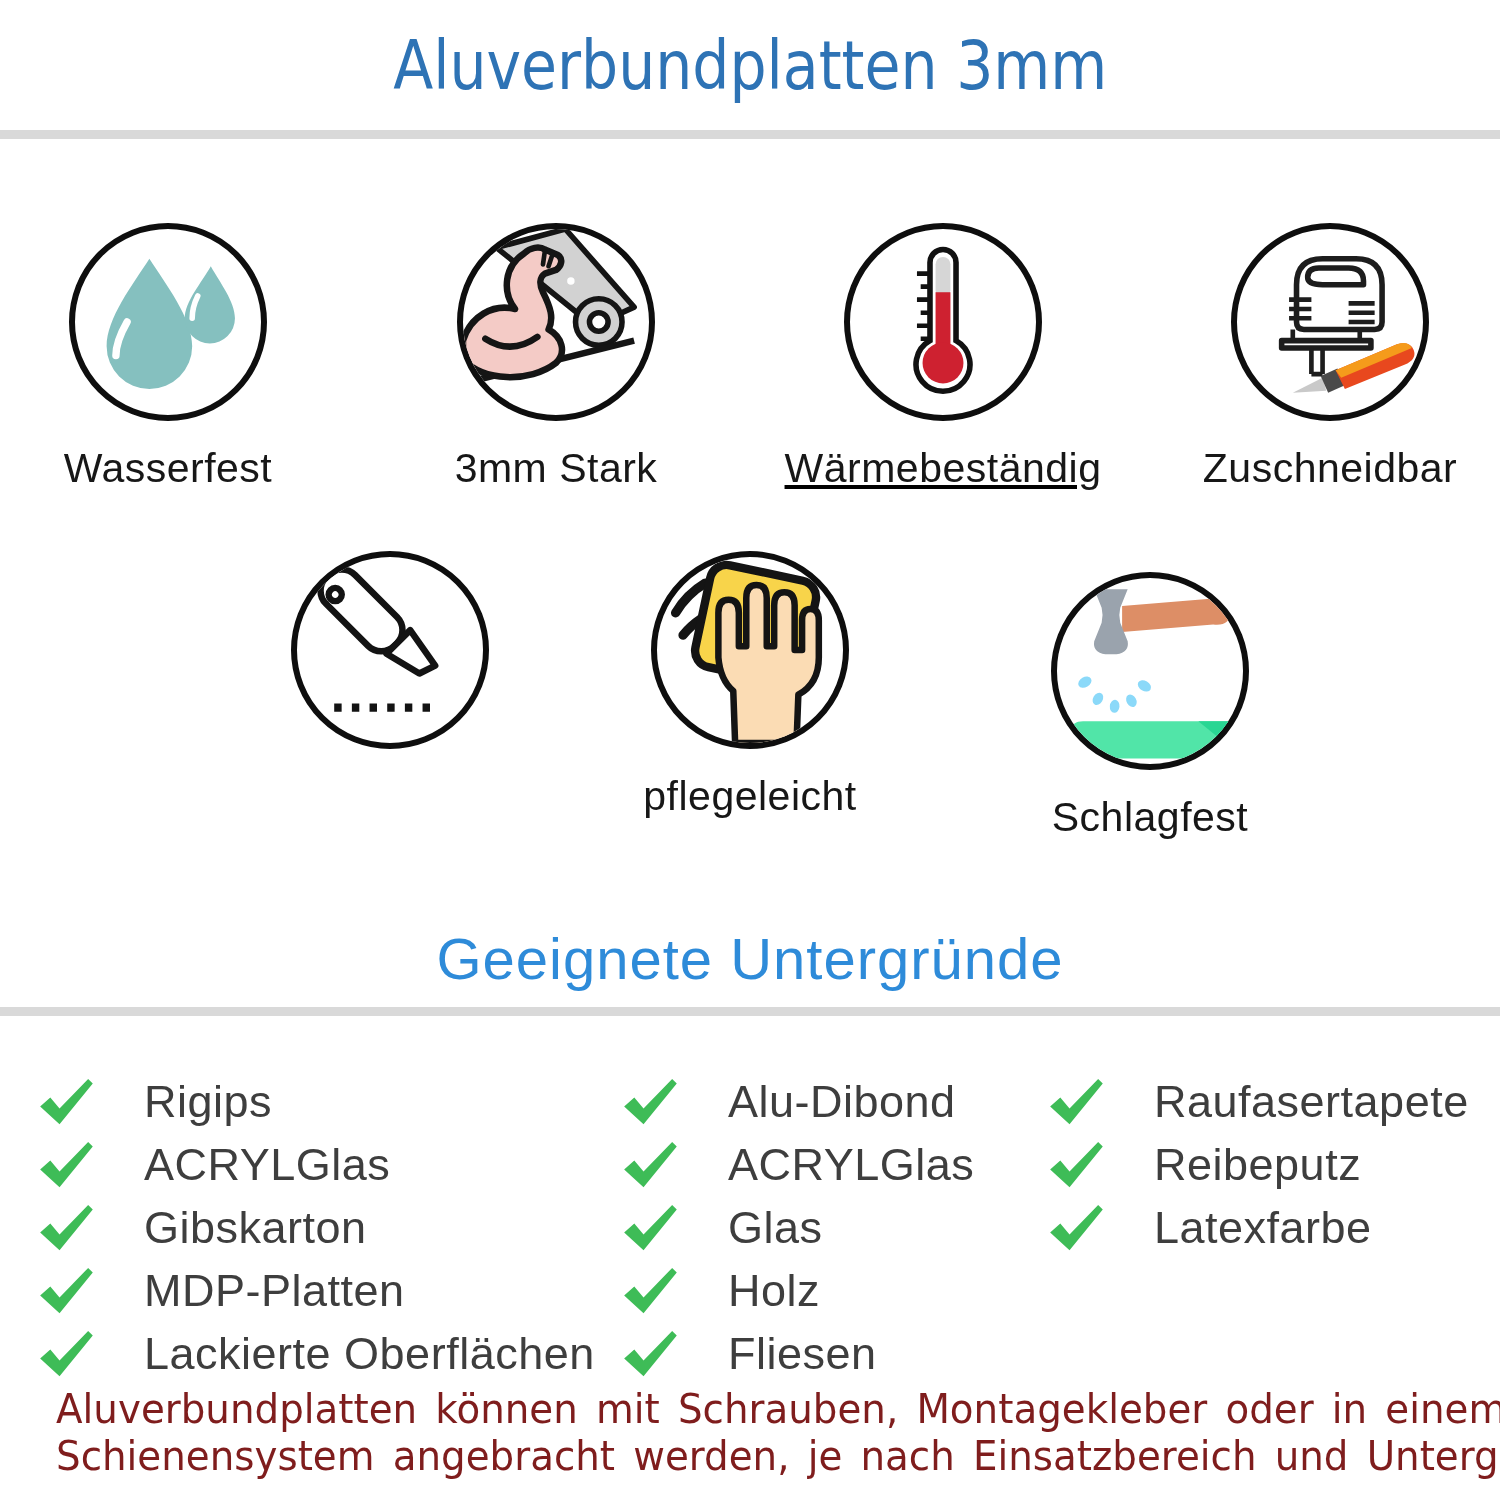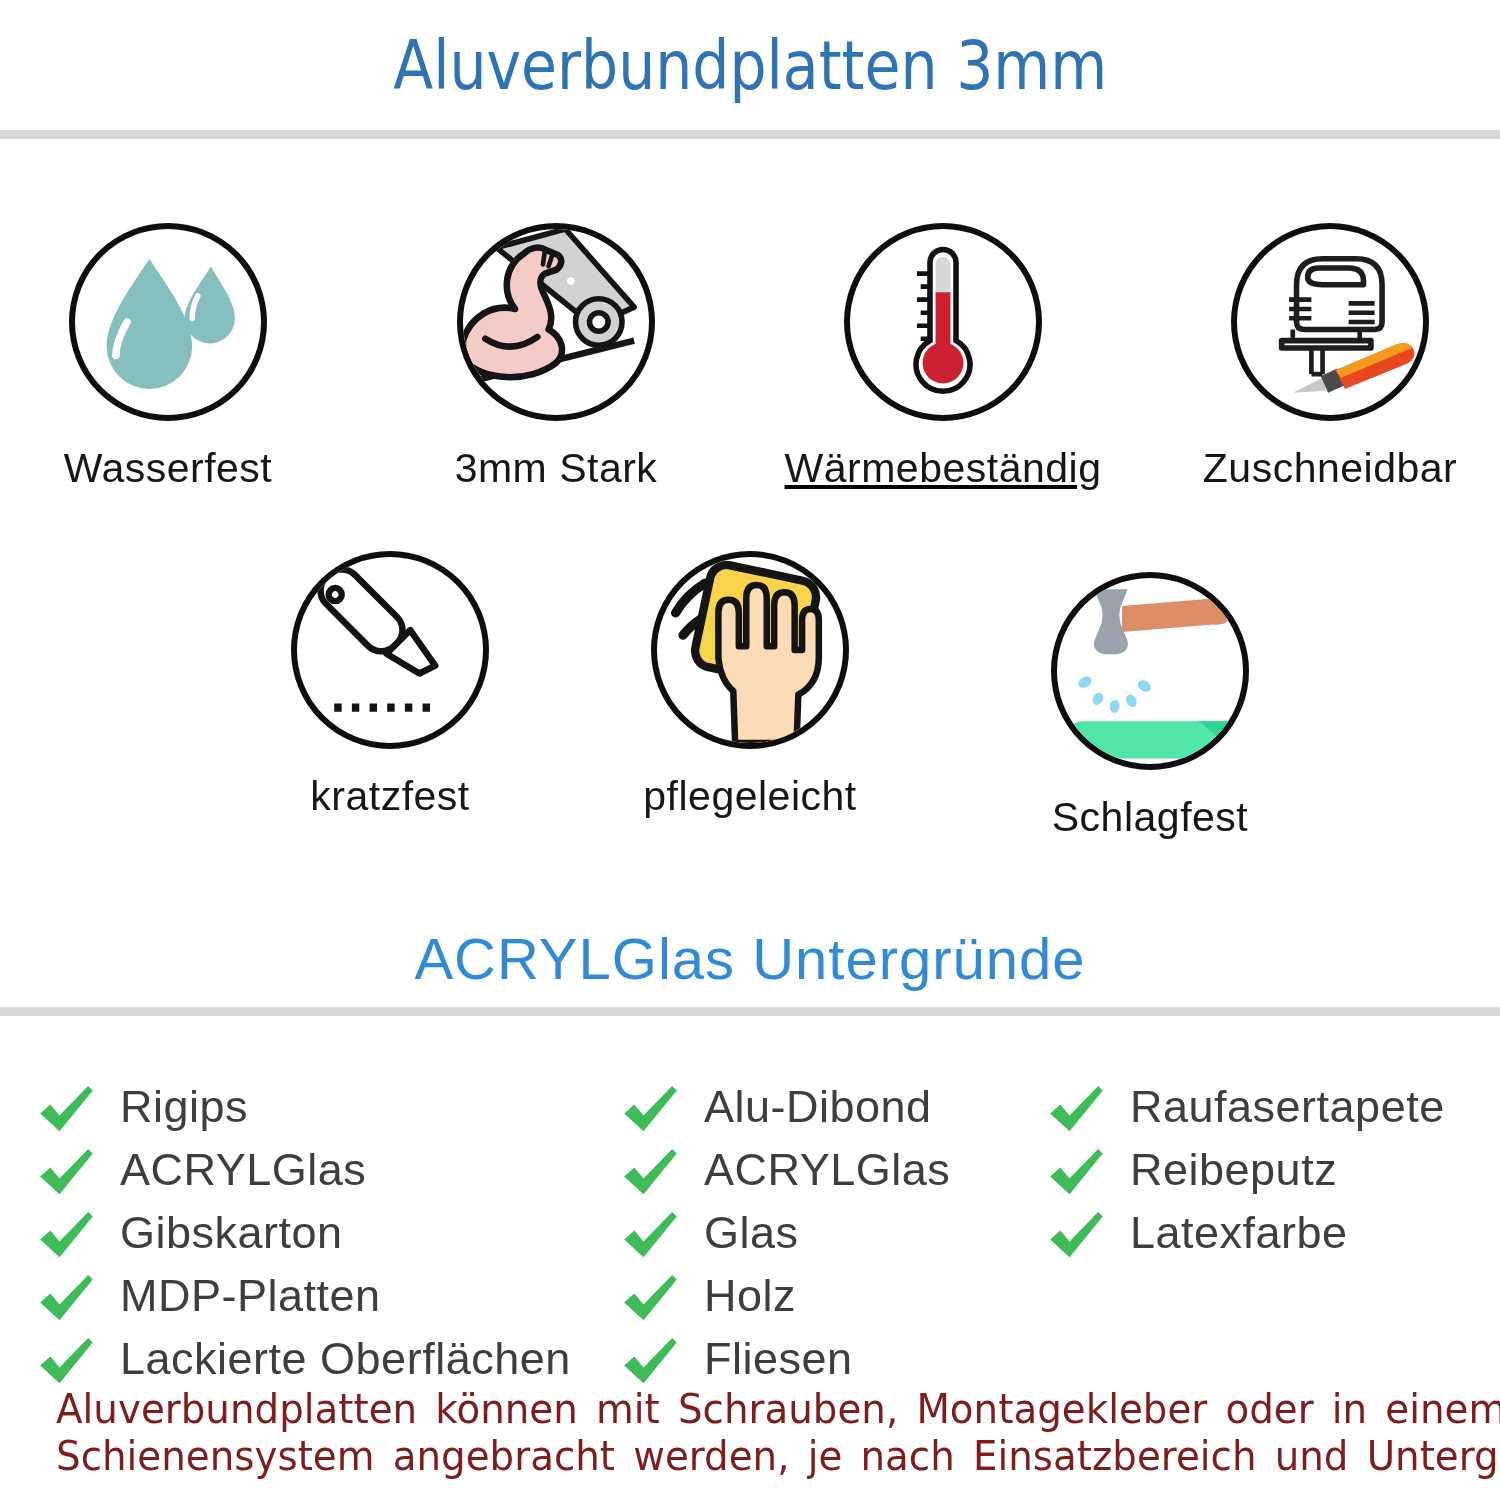--- a/index.html
+++ b/index.html
@@ -66,21 +66,21 @@
   .f4{left:1150px;top:223px;}
   .f5{left:210px;top:551px;}
   .f6{left:570px;top:551px;}
   .f7{left:970px;top:572px;}
 
   
   .col{position:absolute;top:1070px;}
   .col1{left:38px;}
   .col2{left:622px;}
   .col3{left:1048px;}
-  .srow{display:flex;align-items:flex-end;height:63px;}
+  .srow{display:flex;align-items:center;height:63px;gap:24px;}
   .srow .check{width:56px;height:48px;margin-right:26px;flex:0 0 auto;}
   .srow .check svg{width:56px;height:48px;display:block;}
   .srow .slabel{
     font-size:45px;color:#3E3E3E;letter-spacing:0.5px;white-space:nowrap;
   }
 
   
   .footer{
     position:absolute;left:56px;top:1386px;width:1430px;
     font-family:"DejaVu Sans", sans-serif;
@@ -171,21 +171,20 @@
     <div class="circle">
       <svg viewBox="0 0 100 100">
         <g transform="rotate(-45 46 40)" fill="#ffffff" stroke="#131313" stroke-width="3.5" stroke-linejoin="round">
           <rect x="35" y="-2" width="22" height="52" rx="10"></rect>
           <circle cx="42" cy="8" r="3.5"></circle>
           <polygon points="39,50 57,50 53,73 44,70"></polygon>
         </g>
         <path d="M20 81 H74" stroke="#131313" stroke-width="4.5" stroke-dasharray="4 5.5"></path>
       </svg>
     </div>
-    <div class="flabel">kratzfest</div>
   </div>
 
   <div class="feature f6">
     <div class="circle">
       <svg viewBox="0 0 100 100">
         <path d="M10 30 Q16 20 26 14 M14 42 Q18 37 24 33" stroke="#141414" stroke-width="5" fill="none" stroke-linecap="round"></path>
         <rect x="24" y="8" width="58" height="56" rx="9" transform="rotate(12 53 36)" fill="#F8D44A" stroke="#141414" stroke-width="4.5"></rect>
         <path d="M42 100 L41 72 Q34 66 33 54 L33 30 Q33 23 38.5 23 Q44 23 44 30 L44 48 L48 48 L48 22 Q48 15 53.5 15 Q59 15 59 22 L59 48 L63 48 L63 26 Q63 19 68.5 19 Q74 19 74 26 L74 50 L78 50 L78 34 Q78 28 82.5 28 Q87 28 87 34 L87 54 Q87 68 76 74 L75 100 Z" fill="#FBDCB4" stroke="#141414" stroke-width="3.5" stroke-linejoin="round"></path>
       </svg>
     </div>
@@ -204,21 +203,21 @@
           <ellipse cx="40" cy="66" rx="3.5" ry="2.6" transform="rotate(60 40 66)"></ellipse>
           <ellipse cx="47" cy="58" rx="3.8" ry="2.7" transform="rotate(30 47 58)"></ellipse>
         </g>
         <path d="M8 82 Q8 77 14 77 L92 77 L92 97 L8 97 Z" fill="#51E5A8"></path>
         <polygon points="76,77 92,77 92,90" fill="#29D693"></polygon>
       </svg>
     </div>
     <div class="flabel">Schlagfest</div>
   </div>
 
-  <div class="sub-title">ACRYLGlas Untergründe</div>
+  <div class="sub-title">Geeignete Untergründe</div>
   <div class="divider bar2"></div>
 
   <div class="col col1">
     <div class="srow">
       <span class="check">
           <svg viewBox="0 0 60 52">
             <polygon points="2,31 13,21 23,33 54,1 59,6 23,50" fill="#3EBC57"></polygon>
           </svg>
         </span>
       <span class="slabel">Rigips</span>

